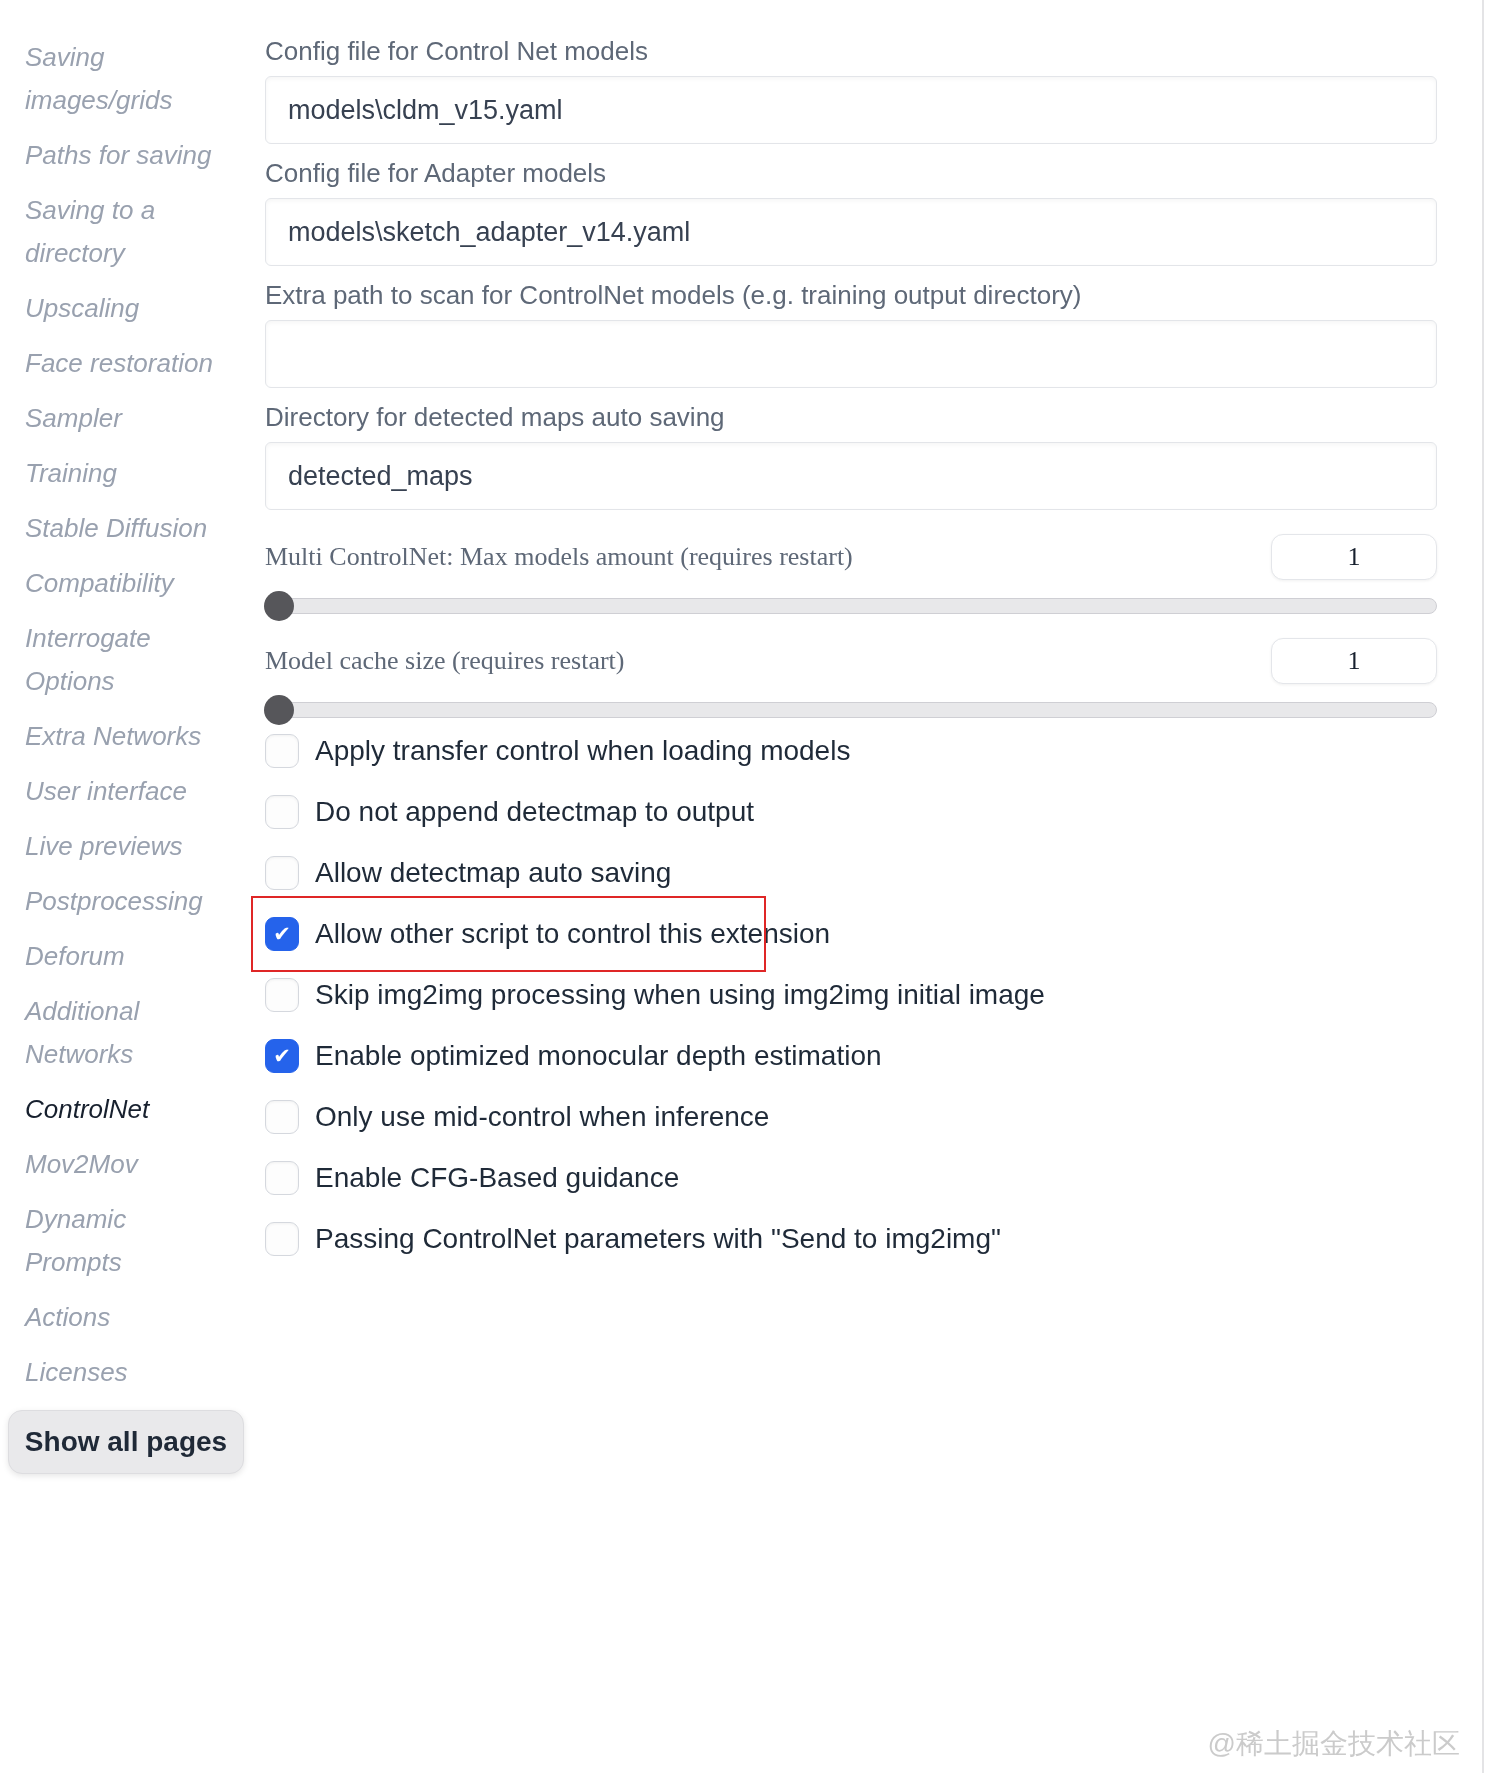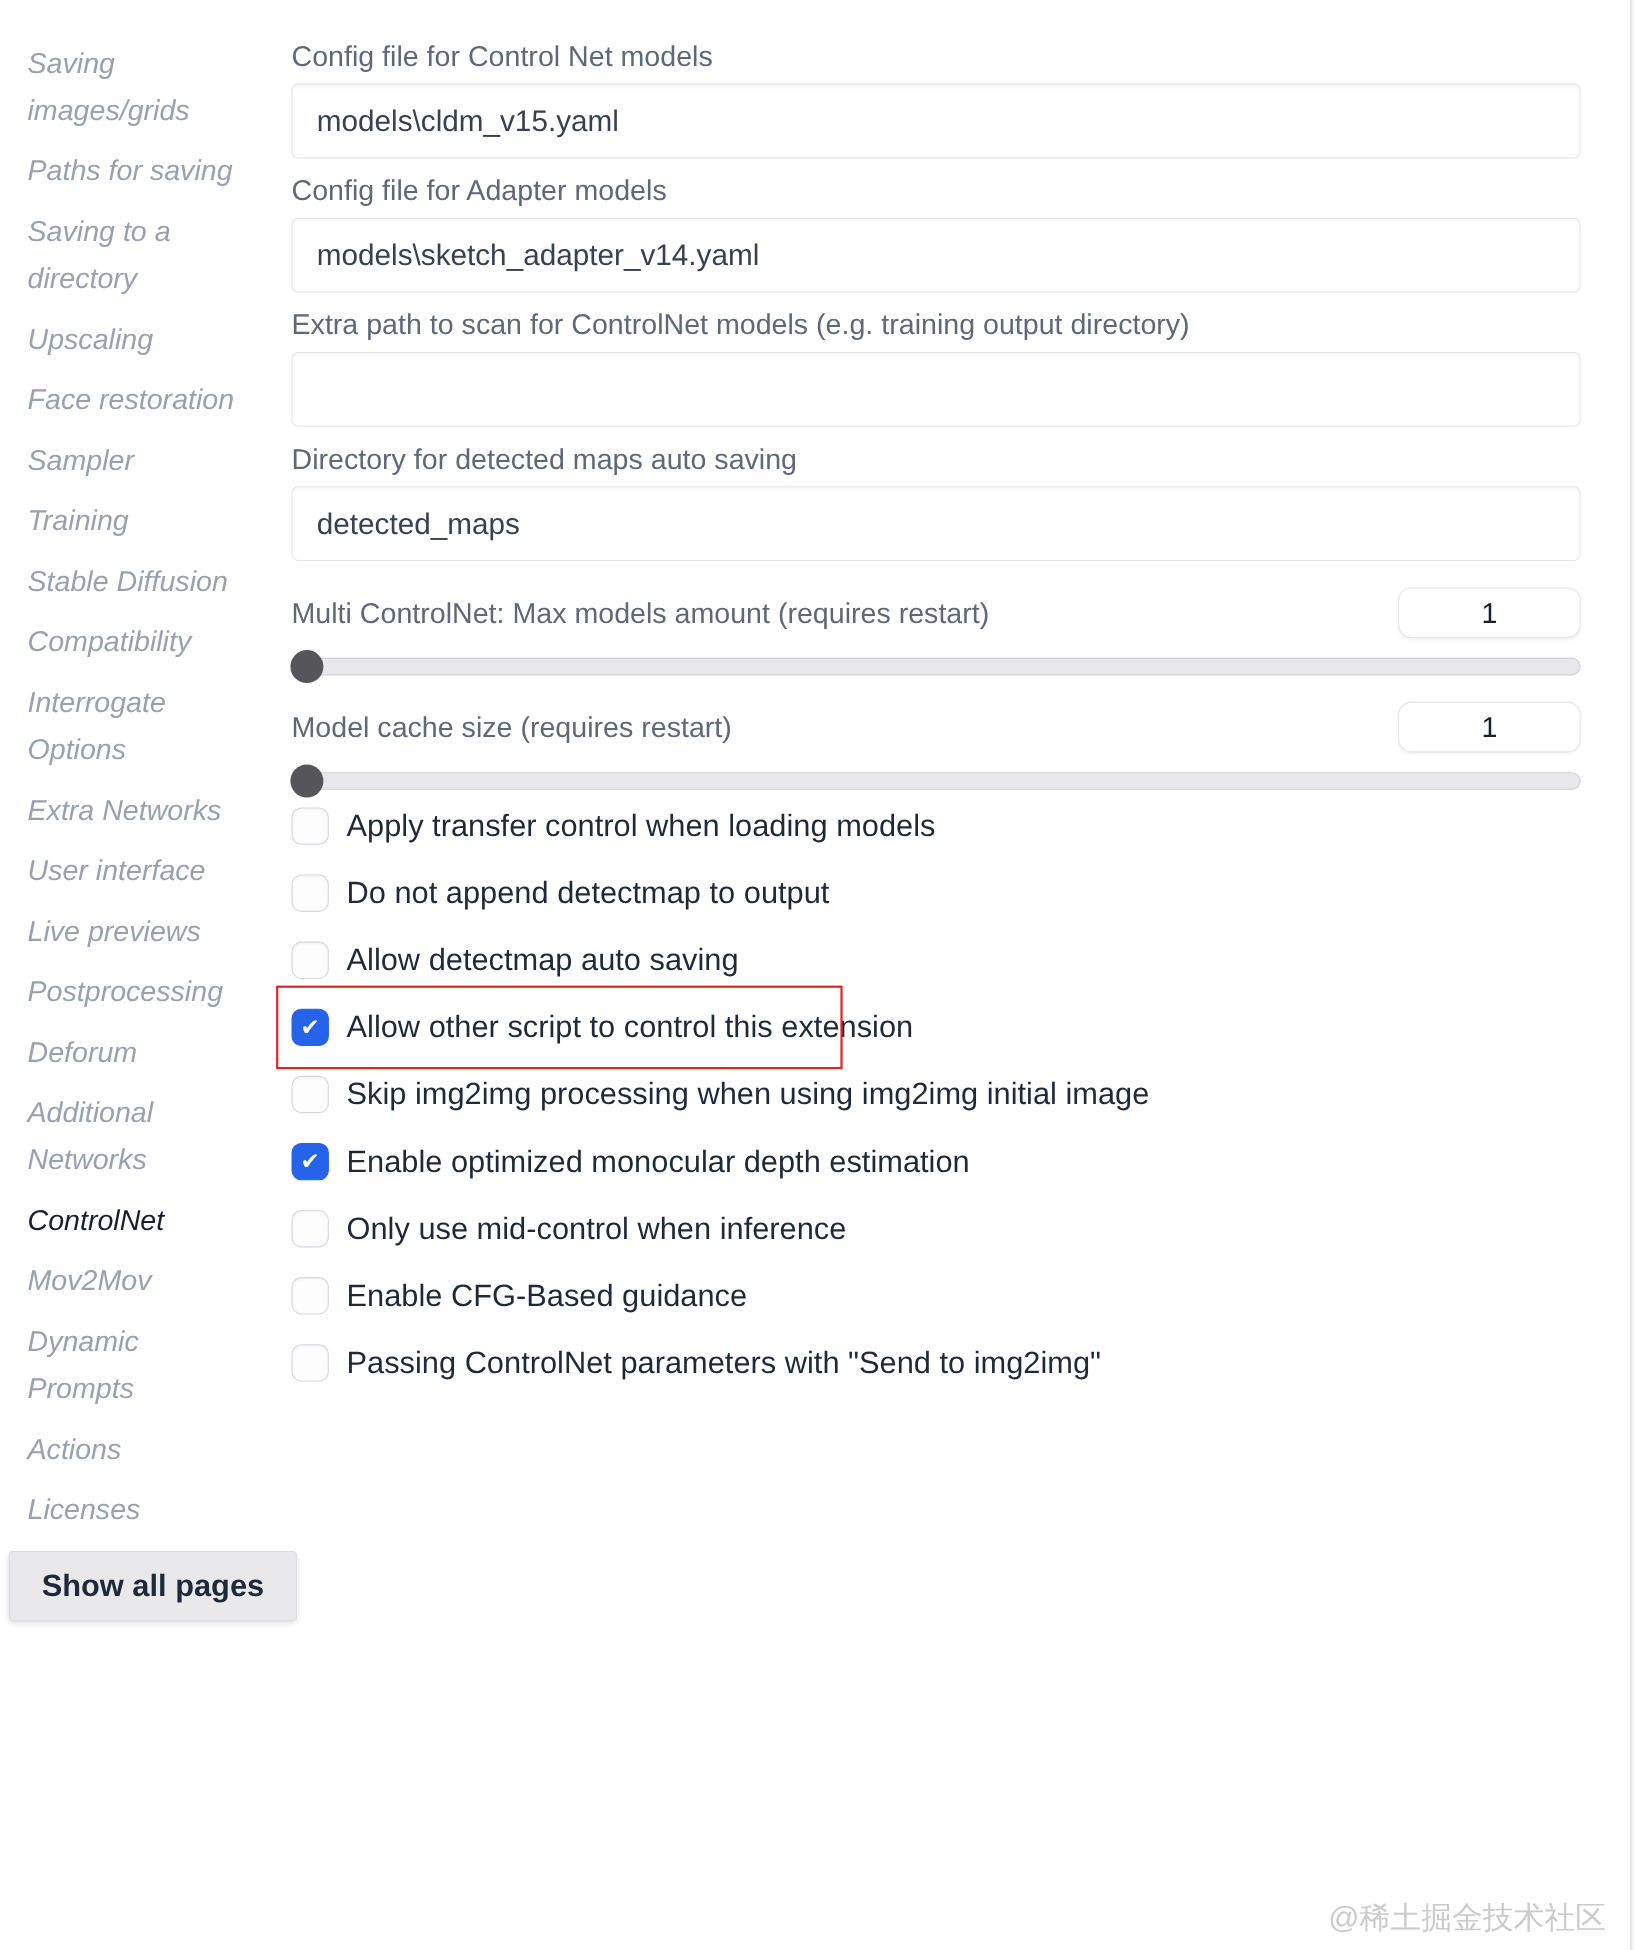--- a/index.html
+++ b/index.html
@@ -10,37 +10,37 @@
   }
   
   .sidebar{position:absolute;left:25px;top:36px;width:224px;}
   .nav-item{
     font-size:26px;line-height:43px;color:#99a1af;margin-bottom:12px;
     white-space:pre-line;cursor:pointer;font-style:italic;
   }
   .nav-item.active{color:#17202e;}
   .show-all-btn{
     display:flex;align-items:center;justify-content:center;
-    margin-top:16px;margin-left:-17px;width:262px;height:64px;
-    background:#e9e9eb;border:1px solid #dddde0;border-radius:4px;
+    margin-top:16px;margin-left:-17px;width:236px;height:64px;
+    background:#e9e9eb;border:1px solid #dddde0;border-radius:14px;
     font-weight:bold;font-size:28px;color:#1f2937;
     box-shadow:0 2px 6px rgba(0,0,0,0.10);cursor:pointer;
     font-family:inherit;
   }
   
   .main{position:absolute;left:265px;top:34px;width:1172px;}
   .field-label{font-size:26px;line-height:34px;color:#5e6877;margin-bottom:8px;}
   .text-input{
     display:block;width:100%;height:68px;box-sizing:border-box;
     border:1px solid #e3e5e9;border-radius:6px;background:#ffffff;
     font-size:27px;color:#374151;padding:0 22px;
     box-shadow:inset 0 2px 4px rgba(0,0,0,0.04);
     margin-bottom:12px;font-family:inherit;outline:none;
   }
-  .slider-group{margin-top:24px;margin-bottom:16px;}
+  .slider-group{margin-top:24px;margin-bottom:16px;font-family:Liberation Serif, serif;}
   .slider-row{display:flex;justify-content:space-between;align-items:center;}
   .number-input{
     width:166px;height:46px;box-sizing:border-box;text-align:center;
     border:1px solid #e4e6ea;border-radius:12px;background:#fff;
     font-size:26px;color:#17202e;box-shadow:0 1px 3px rgba(0,0,0,0.06);
     font-family:inherit;outline:none;
   }
   .slider-track{
     margin-top:18px;height:14px;background:#e8e8ea;
     border:1px solid #cfcfd4;border-radius:8px;position:relative;

